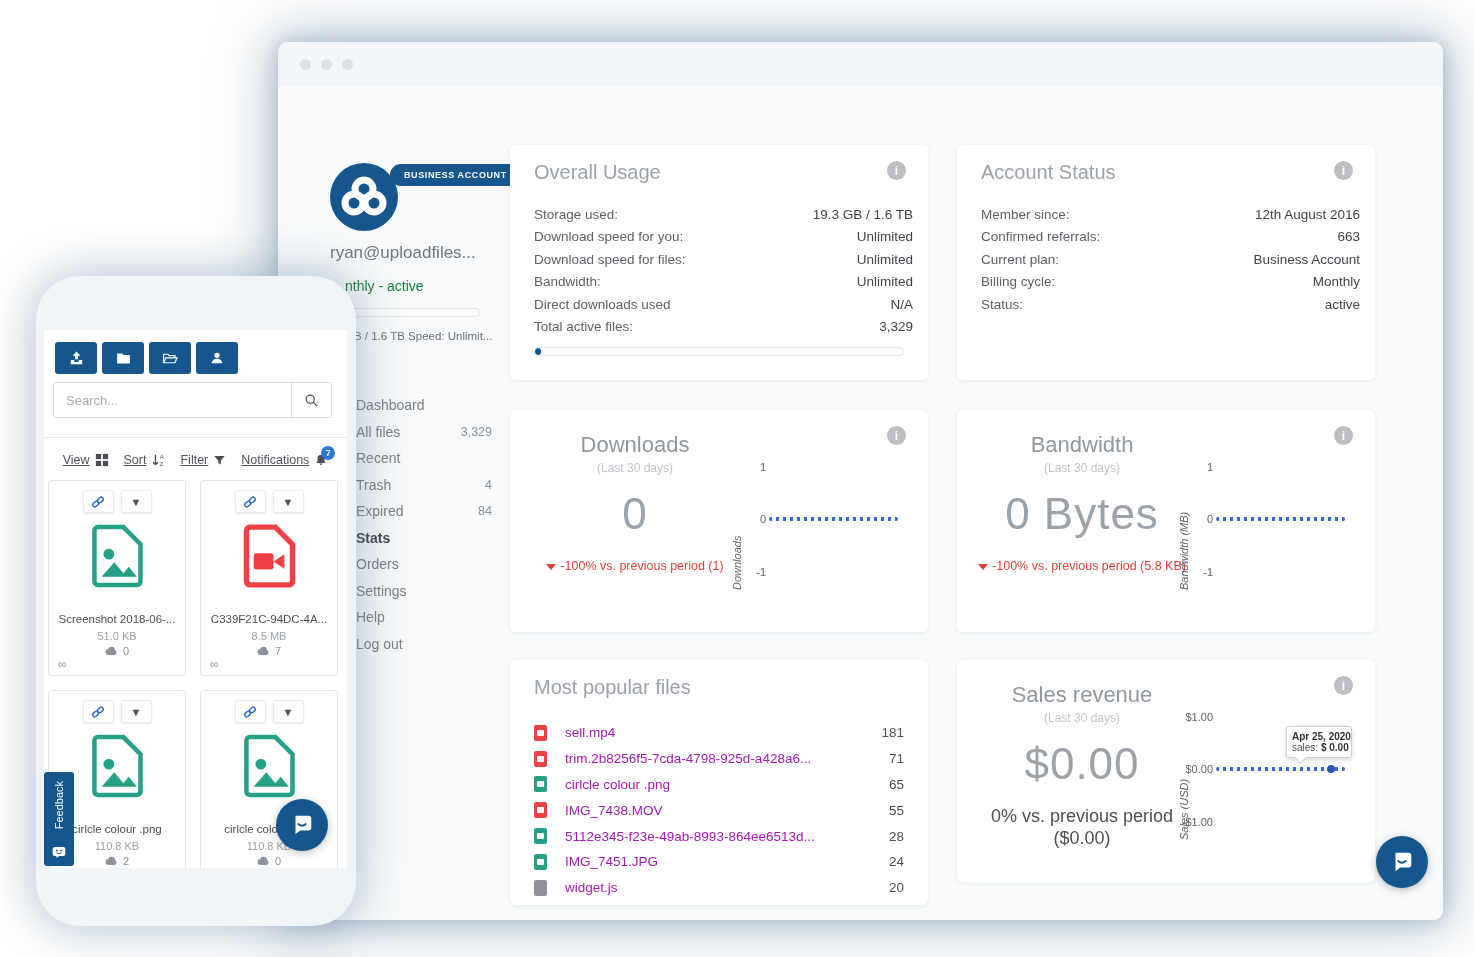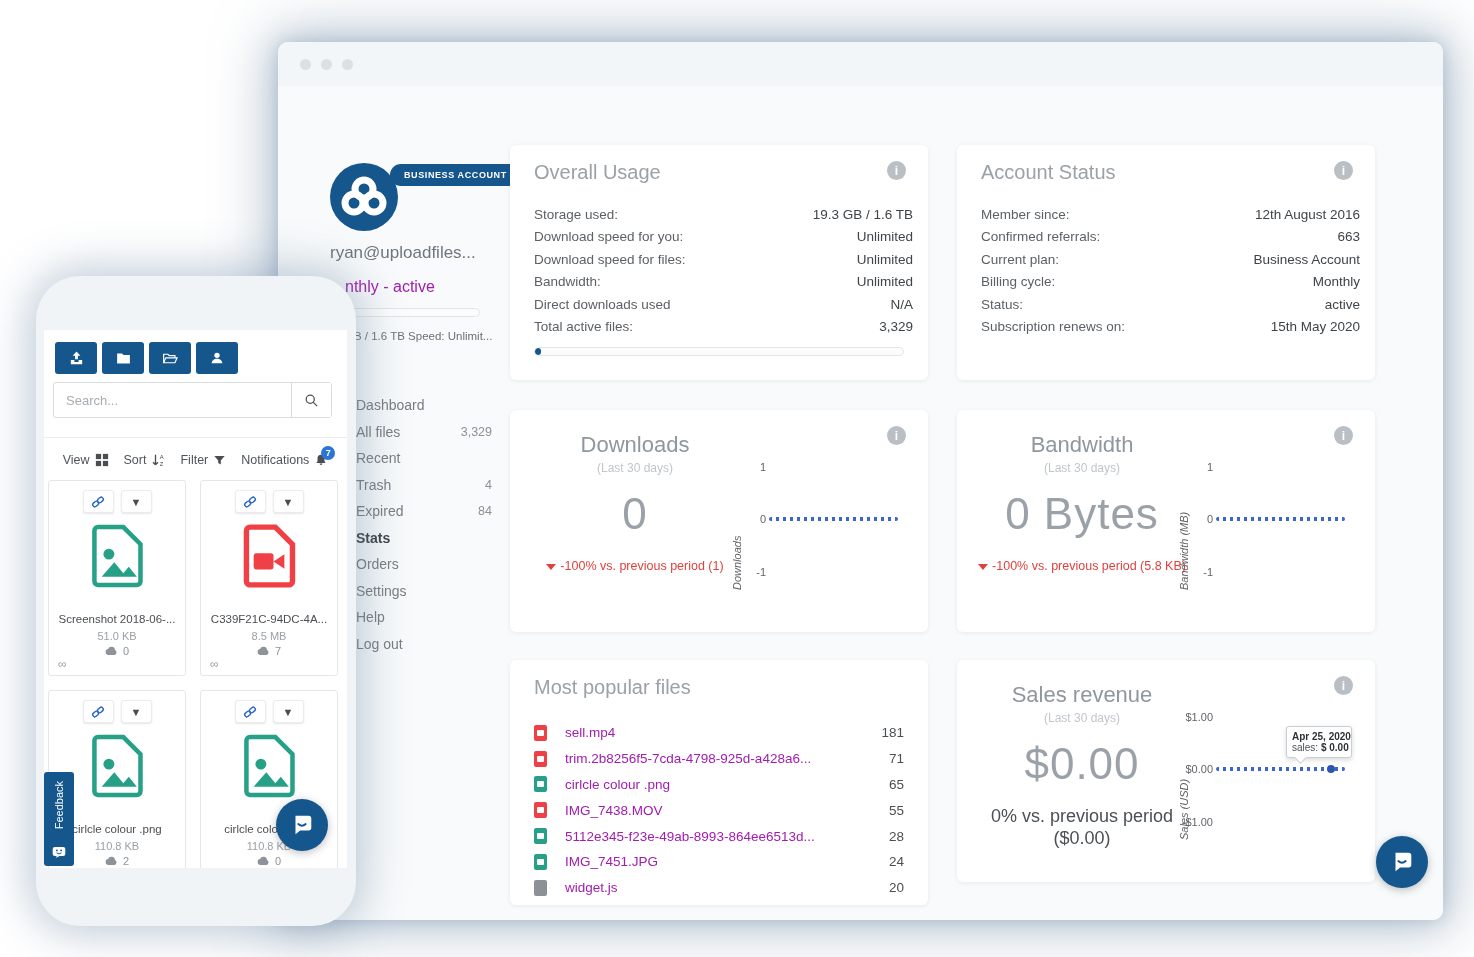--- a/index.html
+++ b/index.html
@@ -22,21 +22,21 @@
     color:#53585c; font-size:13.5px; }
   .topnav .navitem { display:flex; align-items:center; gap:6px; cursor:pointer; }
   .topnav svg { display:block; }
 
   
   .logo { position:absolute; left:52px; top:77px; width:68px; height:68px; }
   .badge { position:absolute; left:112px; top:78px; height:22px; padding:0 14px; background:#15568d;
     border-radius:11px; color:#fff; font-size:9px; font-weight:bold; letter-spacing:.6px;
     display:flex; align-items:center; }
   .email { position:absolute; left:52px; top:157px; font-size:17px; color:#6f767d; }
-  .plan-frag { position:absolute; left:67px; top:192px; font-size:16px; color:#a21caf; }
+  .plan-frag { position:absolute; left:67px; top:192px; font-size:14px; color:#15803d; }
   .side-progress { position:absolute; left:54px; top:222px; width:148px; height:9px; background:#fcfcfc;
     border:1px solid #e2e5e7; border-radius:5px; overflow:hidden; }
   .side-progress .fill { height:100%; background:#15568d; border-radius:5px; }
   .usage-frag { position:absolute; left:67px; top:244px; font-size:11.5px; color:#6b7176; }
   .nav { position:absolute; left:78px; top:306px; width:136px; list-style:none; }
   .nav li { height:26.5px; display:flex; align-items:center; justify-content:space-between;
     font-size:14px; color:#787d82; cursor:pointer; }
   .nav li .cnt { font-size:12.5px; color:#8b9196; }
   .nav li.active { color:#3d4247; font-weight:bold; }
 
@@ -105,21 +105,21 @@
   .searchbar { position:absolute; left:9px; top:52px; width:279px; height:36px; border:1px solid #d9dcdf;
     border-radius:3px; display:flex; background:#fff; }
   .searchbar input { flex:1; border:none; outline:none; padding:0 12px; font-size:13px; color:#555;
     font-family:inherit; background:transparent; }
   .searchbar input::placeholder { color:#a7adb2; }
   .searchbar .sbtn { width:40px; border:none; border-left:1px solid #d9dcdf; background:#fff;
     display:flex; align-items:center; justify-content:center; cursor:pointer; }
   .pdivider { position:absolute; left:0; right:0; top:107px; height:1px; background:#e9ebed; }
   .controls { position:absolute; left:0; right:0; top:118px; height:24px; display:flex;
     align-items:center; justify-content:center; gap:15px; font-size:12.5px; color:#4f545a; }
-  .ctl { display:flex; align-items:center; gap:5px; cursor:pointer; position:relative; }
+  .ctl { display:flex; align-items:center; gap:5px; cursor:pointer; position:relative;text-decoration:underline; }
   .nbadge { position:absolute; right:-7px; top:-7px; width:14px; height:14px; border-radius:50%;
     background:#2a76d2; color:#fff; font-size:9px; font-weight:bold; display:flex; align-items:center;
     justify-content:center; }
 
   .fgrid { position:absolute; left:4px; top:150px; width:292px; }
   .fcard { position:absolute; width:138px; height:196px; background:#fff; border:1px solid #e4e7e9;
     border-radius:3px; }
   .fc1 { left:0; top:0; } .fc2 { left:152px; top:0; } .fc3 { left:0; top:210px; } .fc4 { left:152px; top:210px; }
   .fbtns { display:flex; justify-content:center; gap:7px; margin-top:9px; }
   .minibtn { width:31px; height:23px; background:#fff; border:1px solid #ececec; border-radius:3px;
@@ -262,24 +262,20 @@
               <span class="val">Business Account</span>
             </div>
           <div class="rowline">
               <span class="lbl">Billing cycle:</span>
               <span class="val">Monthly</span>
             </div>
           <div class="rowline">
               <span class="lbl">Status:</span>
               <span class="val">active</span>
             </div>
-          <div class="rowline">
-              <span class="lbl">Subscription renews on:</span>
-              <span class="val">15th May 2020</span>
-            </div>
         </div>
       </div>
 
       <div class="card" style="left:232px;top:324px;width:418px;height:222px;">
         <div class="info">i</div>
         <div class="metric">
           <div class="mt">Downloads</div>
           <div class="ms">(Last 30 days)</div>
           <div class="mv">0</div>
           <div class="mc"><span class="caret-red"></span><span>-100% vs. previous period (1)</span></div>

